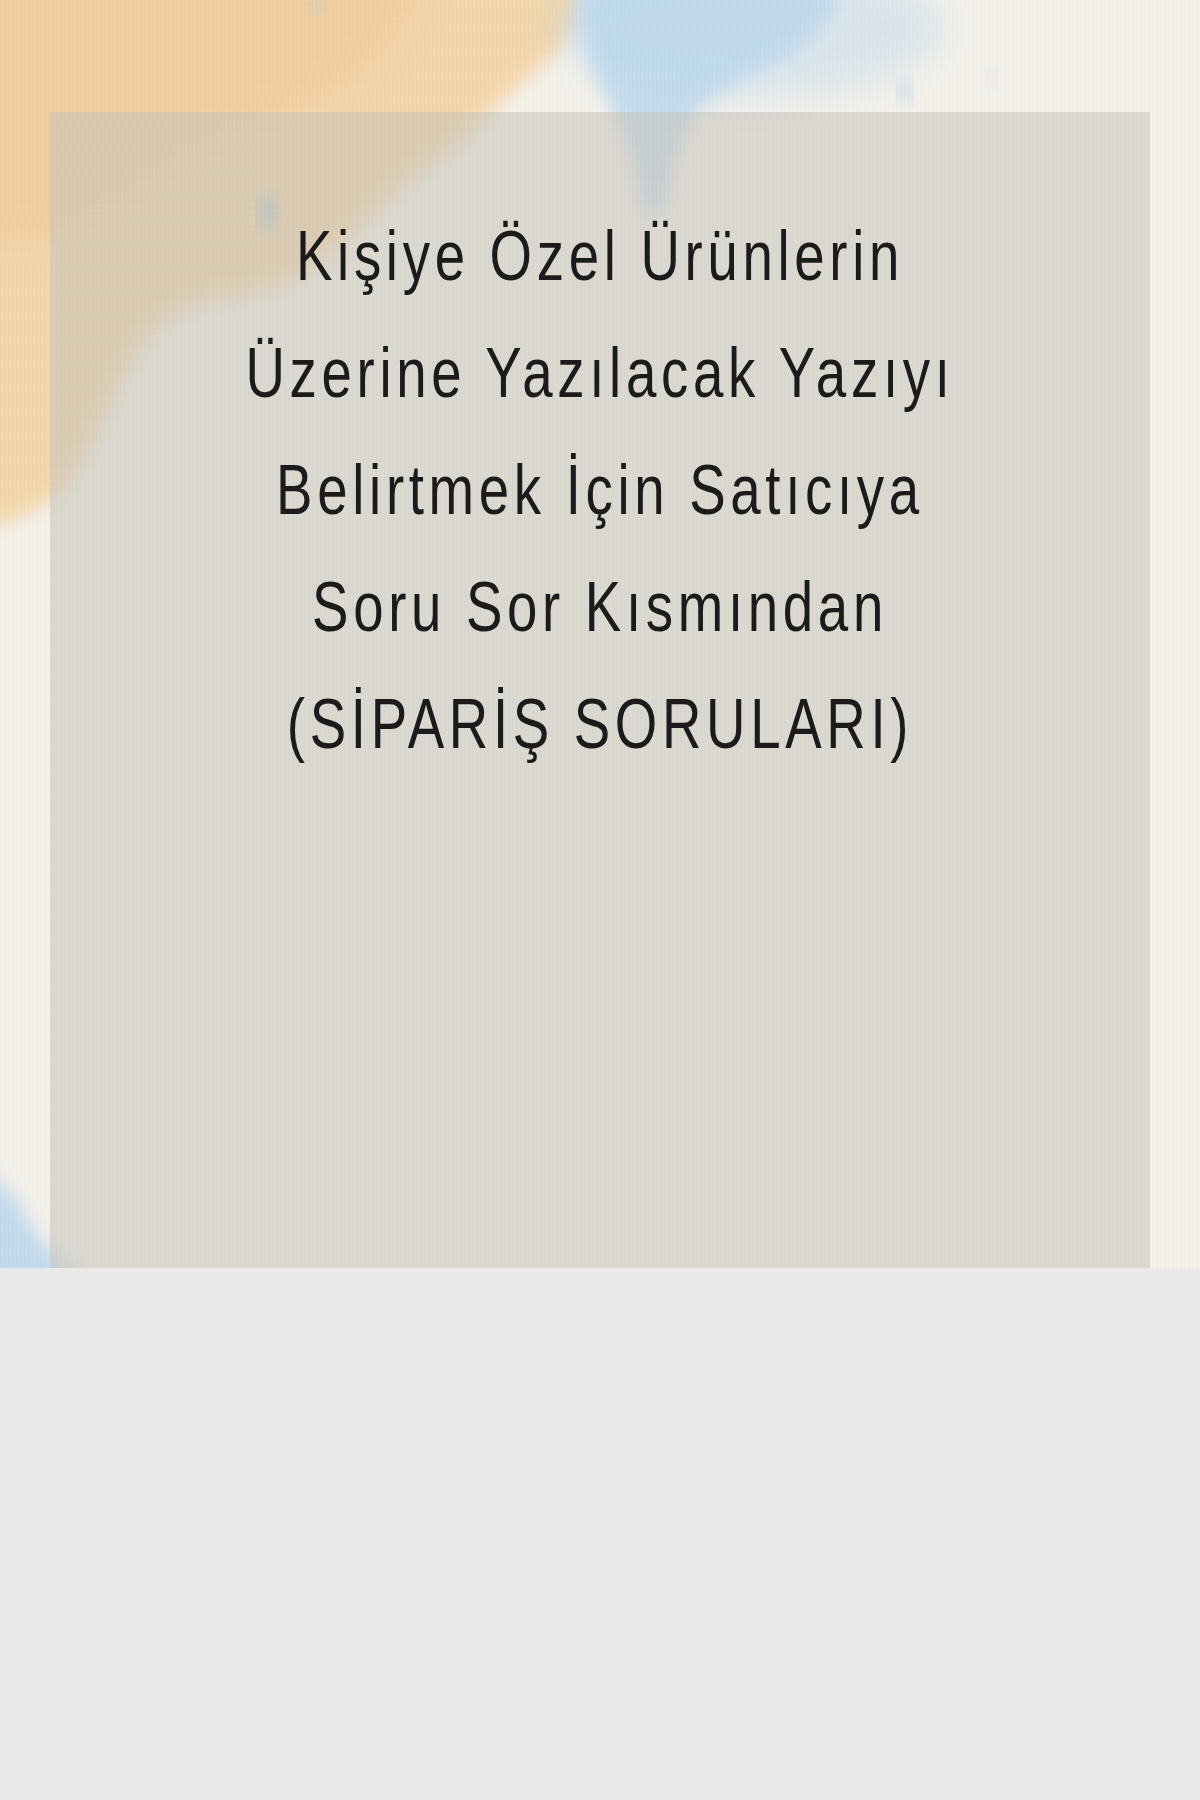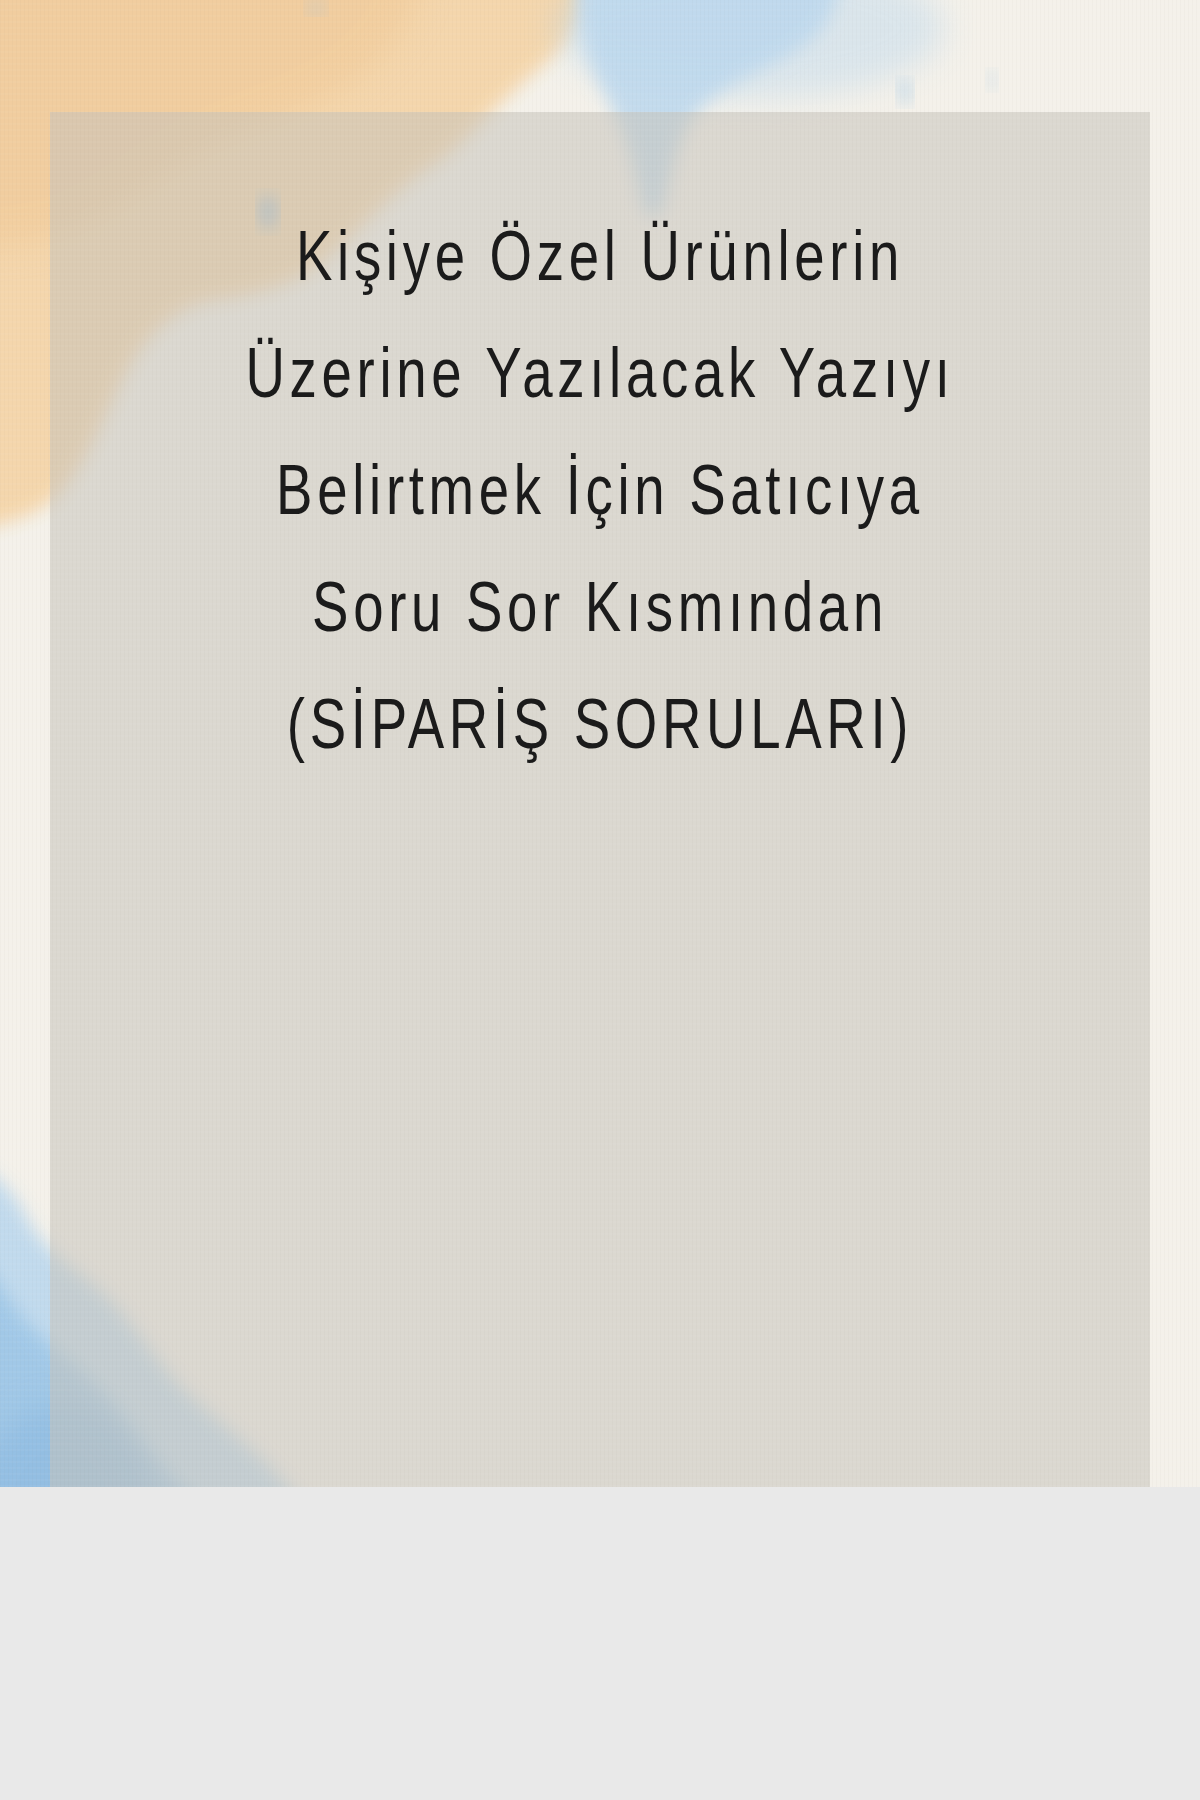--- a/index.html
+++ b/index.html
@@ -8,21 +8,21 @@
     --orange-deep:#f0c693;
     --blue-light:#bcd8ee;
     --blue-mid:#9cc6e7;
     --blue-deep:#86b6df;
     --card-overlay:rgba(199,194,186,0.55);
     --speck-orange:#e0913f;
     --text:#1b1b1b;
   }
   html,body{margin:0;padding:0;background:#e9e9e9;}
   .stage{
-    position:relative;width:1200px;height:1487px;overflow:hidden;
+    position:relative;width:1200px;height:1268px;overflow:hidden;
     background:var(--paper);
     font-family:"Liberation Sans",sans-serif;color:var(--text);text-decoration:underline;
   }
   .bg{position:absolute;left:0;top:0;z-index:0;}
   .card{
     position:absolute;left:50px;top:112px;width:1100px;height:1575px;
     background:var(--card-overlay);z-index:1;
   }
   .specks{position:absolute;left:0;top:0;z-index:2;pointer-events:none;}
   .texture{

